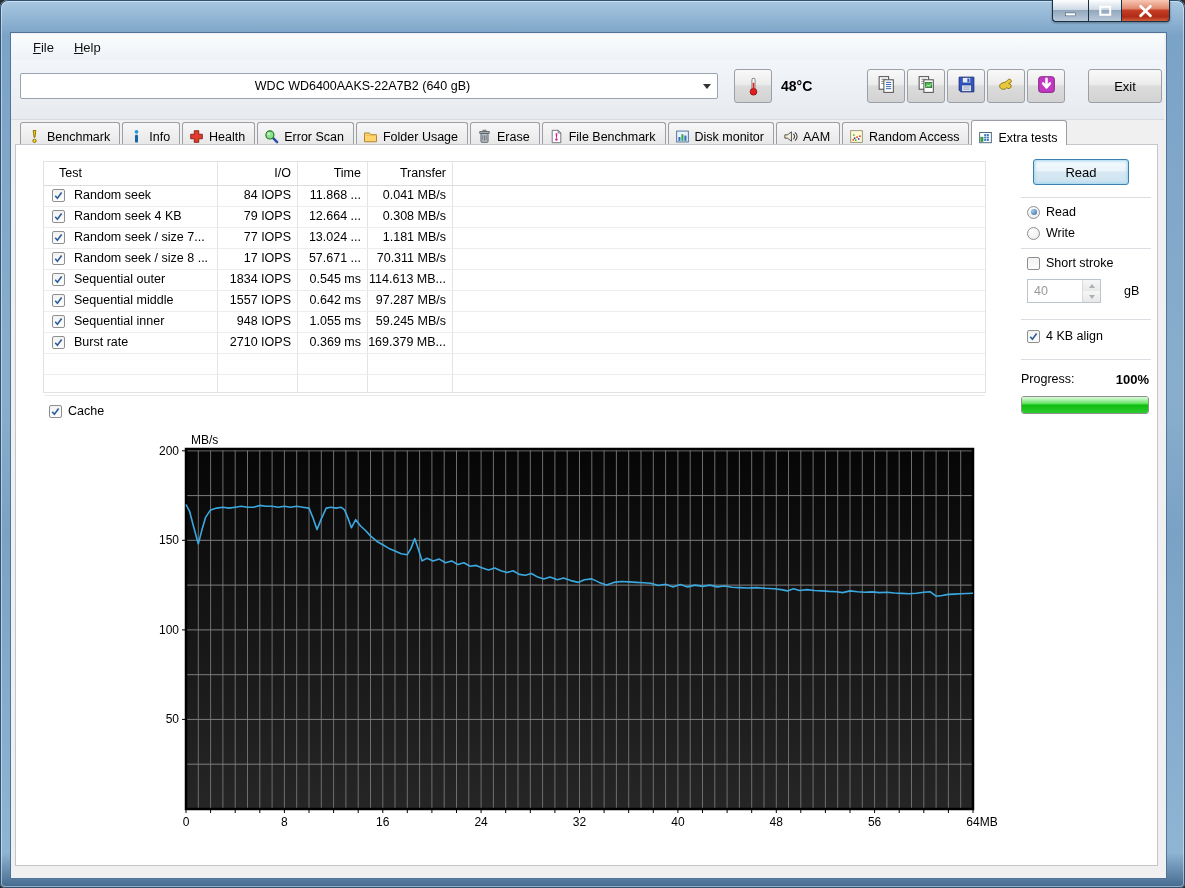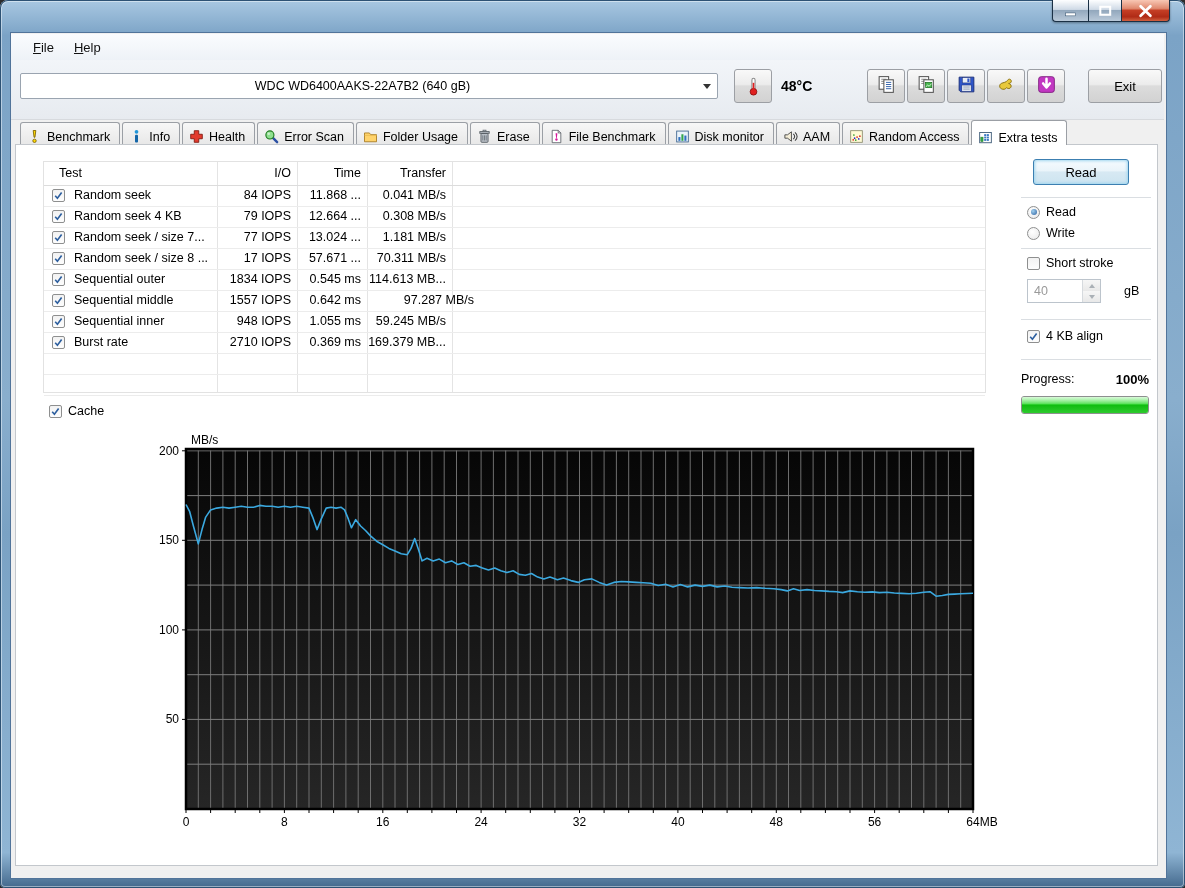--- a/index.html
+++ b/index.html
@@ -383,21 +383,21 @@
           </div>
           <div class="trow">
             <span class="cb on" style="left:8px;top:3px;">
               <svg viewBox="0 0 13 13">
                 <path d="M2.6 6.8l2.6 3 5-6.8" fill="none" stroke="#2c5e9e" stroke-width="1.9"></path>
               </svg>
             </span>
             <span style="left:30px;width:140px;overflow:hidden;text-overflow:ellipsis;">Sequential middle</span>
             <span class="cell-num" style="left:173px;width:74px;">1557 IOPS</span>
             <span class="cell-num" style="left:253px;width:64px;">0.642 ms</span>
-            <span class="cell-num" style="left:323px;width:79px;margin-left:28px;">97.287 MB/s</span>
+            <span class="cell-num" style="left:323px;width:79px;">97.287 MB/s</span>
           </div>
           <div class="trow">
             <span class="cb on" style="left:8px;top:3px;">
               <svg viewBox="0 0 13 13">
                 <path d="M2.6 6.8l2.6 3 5-6.8" fill="none" stroke="#2c5e9e" stroke-width="1.9"></path>
               </svg>
             </span>
             <span style="left:30px;width:140px;overflow:hidden;text-overflow:ellipsis;">Sequential inner</span>
             <span class="cell-num" style="left:173px;width:74px;">948 IOPS</span>
             <span class="cell-num" style="left:253px;width:64px;">1.055 ms</span>

